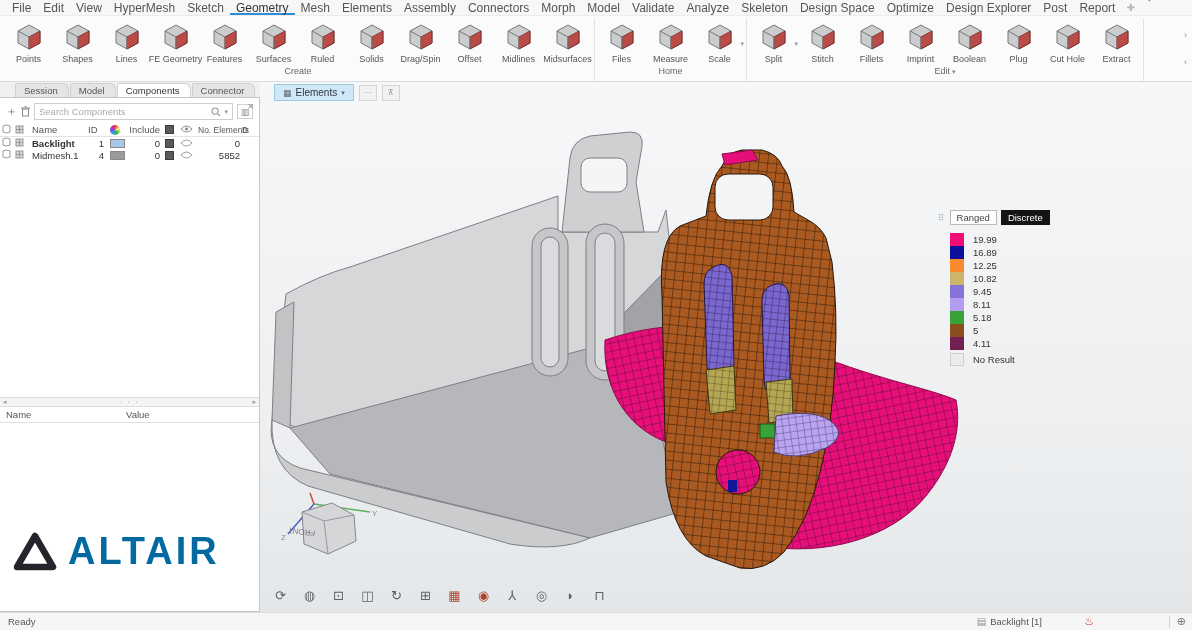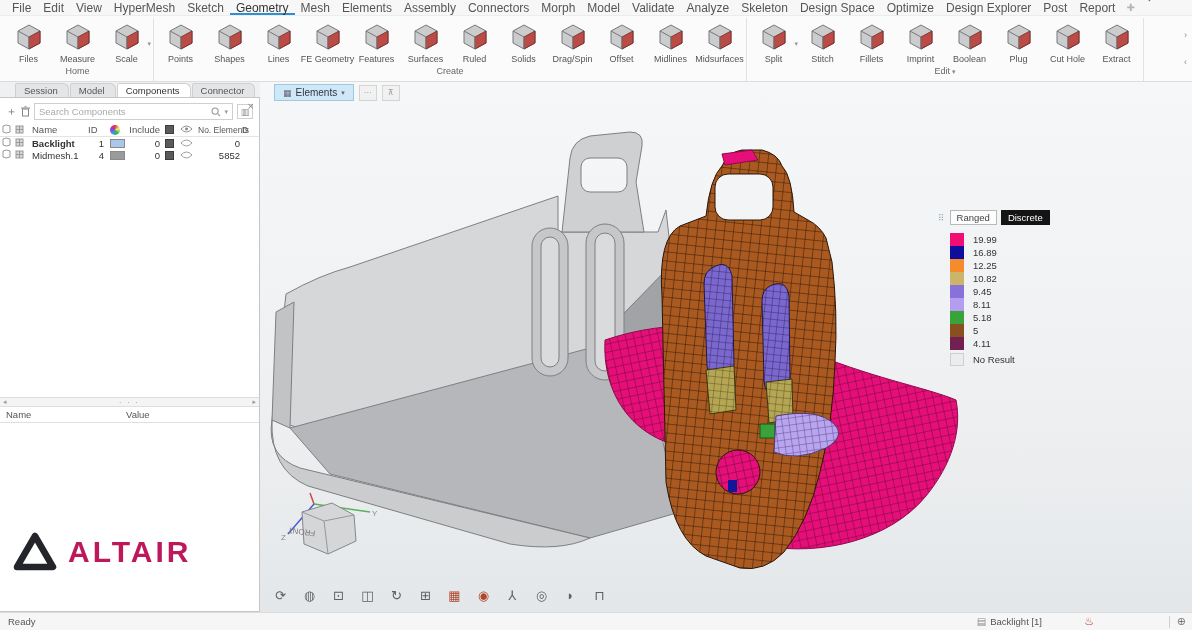--- a/index.html
+++ b/index.html
@@ -65,21 +65,21 @@
   .wheel { width:10px; height:10px; border-radius:50%;
     background:conic-gradient(#e33,#ee8,#3b3,#39e,#93e,#e33); }
   .mini-cube { width:9px; height:9px; background:#5a5a5a; border:1px solid #3c3c3c; }
   .hdr-sm { font-size:8.5px; white-space:nowrap; }
   .hscroll { height:10px; border-top:1px solid #ddd; border-bottom:1px solid #ddd; background:#f4f4f4;
     display:flex; align-items:center; justify-content:space-between; padding:0 3px; color:#999; font-size:7px; margin-top:236px; }
   .prop-header { display:grid; grid-template-columns:120px 1fr; font-size:9.5px; color:#555;
     border-bottom:1px solid #e0e0e0; padding:2px 6px; }
   .prop-body { flex:1; position:relative; background:#fff; }
   .altair-logo { position:absolute; left:12px; bottom:38px; display:flex; align-items:center; gap:10px; }
-  .altair-text { font-size:30px; font-weight:bold; letter-spacing:3px; color:#be185d; }
+  .altair-text { font-size:38px; font-weight:bold; letter-spacing:3px; color:#0369a1; }
 
   
   .viewport { position:absolute; top:82px; left:260px; right:0; bottom:18px;
     background:linear-gradient(180deg,#f6f7f8 0%,#edeff1 65%,#e4e7e9 100%); overflow:hidden; }
   .scene { position:absolute; inset:0; }
   .vp-tabbar { position:absolute; top:2px; left:14px; display:flex; align-items:center; gap:5px; z-index:5; }
   .vp-tab { display:flex; align-items:center; gap:4px; background:#cfe8f7; border:1px solid #9ec7e0;
     height:17px; padding:0 8px; font-size:10px; color:#334; }
   .vp-tab .glyph { color:#667; font-size:9px; }
   .vp-btn { width:18px; height:16px; background:#f1f1f1; border:1px solid #d4d4d4; color:#999;
@@ -195,20 +195,172 @@
 
           <div class="ribbon-tool">
             <span class="tool-icon">
               <svg width="34" height="34" viewBox="0 0 34 34">
                 <path d="M6 12 L17 6 L28 12 L28 24 L17 30 L6 24 Z" fill="#cbccce" stroke="#77787a"></path>
                 <path d="M17 18 L28 12 L28 24 L17 30 Z" fill="#b93a34" opacity="0.88" stroke="#7d2420"></path>
                 <path d="M6 12 L17 18 L17 30" fill="none" stroke="#77787a"></path>
               </svg>
             </span>
 
+            <span class="tool-label">Points</span>
+          </div>
+
+          <div class="ribbon-tool">
+            <span class="tool-icon">
+              <svg width="34" height="34" viewBox="0 0 34 34">
+                <path d="M6 12 L17 6 L28 12 L28 24 L17 30 L6 24 Z" fill="#cbccce" stroke="#77787a"></path>
+                <path d="M17 18 L28 12 L28 24 L17 30 Z" fill="#b93a34" opacity="0.88" stroke="#7d2420"></path>
+                <path d="M6 12 L17 18 L17 30" fill="none" stroke="#77787a"></path>
+              </svg>
+            </span>
+
+            <span class="tool-label">Shapes</span>
+          </div>
+
+          <div class="ribbon-tool">
+            <span class="tool-icon">
+              <svg width="34" height="34" viewBox="0 0 34 34">
+                <path d="M6 12 L17 6 L28 12 L28 24 L17 30 L6 24 Z" fill="#cbccce" stroke="#77787a"></path>
+                <path d="M17 18 L28 12 L28 24 L17 30 Z" fill="#b93a34" opacity="0.88" stroke="#7d2420"></path>
+                <path d="M6 12 L17 18 L17 30" fill="none" stroke="#77787a"></path>
+              </svg>
+            </span>
+
+            <span class="tool-label">Lines</span>
+          </div>
+
+          <div class="ribbon-tool">
+            <span class="tool-icon">
+              <svg width="34" height="34" viewBox="0 0 34 34">
+                <path d="M6 12 L17 6 L28 12 L28 24 L17 30 L6 24 Z" fill="#cbccce" stroke="#77787a"></path>
+                <path d="M17 18 L28 12 L28 24 L17 30 Z" fill="#b93a34" opacity="0.88" stroke="#7d2420"></path>
+                <path d="M6 12 L17 18 L17 30" fill="none" stroke="#77787a"></path>
+              </svg>
+            </span>
+
+            <span class="tool-label">FE Geometry</span>
+          </div>
+
+          <div class="ribbon-tool">
+            <span class="tool-icon">
+              <svg width="34" height="34" viewBox="0 0 34 34">
+                <path d="M6 12 L17 6 L28 12 L28 24 L17 30 L6 24 Z" fill="#cbccce" stroke="#77787a"></path>
+                <path d="M17 18 L28 12 L28 24 L17 30 Z" fill="#b93a34" opacity="0.88" stroke="#7d2420"></path>
+                <path d="M6 12 L17 18 L17 30" fill="none" stroke="#77787a"></path>
+              </svg>
+            </span>
+
+            <span class="tool-label">Features</span>
+          </div>
+
+          <div class="ribbon-tool">
+            <span class="tool-icon">
+              <svg width="34" height="34" viewBox="0 0 34 34">
+                <path d="M6 12 L17 6 L28 12 L28 24 L17 30 L6 24 Z" fill="#cbccce" stroke="#77787a"></path>
+                <path d="M17 18 L28 12 L28 24 L17 30 Z" fill="#b93a34" opacity="0.88" stroke="#7d2420"></path>
+                <path d="M6 12 L17 18 L17 30" fill="none" stroke="#77787a"></path>
+              </svg>
+            </span>
+
+            <span class="tool-label">Surfaces</span>
+          </div>
+
+          <div class="ribbon-tool">
+            <span class="tool-icon">
+              <svg width="34" height="34" viewBox="0 0 34 34">
+                <path d="M6 12 L17 6 L28 12 L28 24 L17 30 L6 24 Z" fill="#cbccce" stroke="#77787a"></path>
+                <path d="M17 18 L28 12 L28 24 L17 30 Z" fill="#b93a34" opacity="0.88" stroke="#7d2420"></path>
+                <path d="M6 12 L17 18 L17 30" fill="none" stroke="#77787a"></path>
+              </svg>
+            </span>
+
+            <span class="tool-label">Ruled</span>
+          </div>
+
+          <div class="ribbon-tool">
+            <span class="tool-icon">
+              <svg width="34" height="34" viewBox="0 0 34 34">
+                <path d="M6 12 L17 6 L28 12 L28 24 L17 30 L6 24 Z" fill="#cbccce" stroke="#77787a"></path>
+                <path d="M17 18 L28 12 L28 24 L17 30 Z" fill="#b93a34" opacity="0.88" stroke="#7d2420"></path>
+                <path d="M6 12 L17 18 L17 30" fill="none" stroke="#77787a"></path>
+              </svg>
+            </span>
+
+            <span class="tool-label">Solids</span>
+          </div>
+
+          <div class="ribbon-tool">
+            <span class="tool-icon">
+              <svg width="34" height="34" viewBox="0 0 34 34">
+                <path d="M6 12 L17 6 L28 12 L28 24 L17 30 L6 24 Z" fill="#cbccce" stroke="#77787a"></path>
+                <path d="M17 18 L28 12 L28 24 L17 30 Z" fill="#b93a34" opacity="0.88" stroke="#7d2420"></path>
+                <path d="M6 12 L17 18 L17 30" fill="none" stroke="#77787a"></path>
+              </svg>
+            </span>
+
+            <span class="tool-label">Drag/Spin</span>
+          </div>
+
+          <div class="ribbon-tool">
+            <span class="tool-icon">
+              <svg width="34" height="34" viewBox="0 0 34 34">
+                <path d="M6 12 L17 6 L28 12 L28 24 L17 30 L6 24 Z" fill="#cbccce" stroke="#77787a"></path>
+                <path d="M17 18 L28 12 L28 24 L17 30 Z" fill="#b93a34" opacity="0.88" stroke="#7d2420"></path>
+                <path d="M6 12 L17 18 L17 30" fill="none" stroke="#77787a"></path>
+              </svg>
+            </span>
+
+            <span class="tool-label">Offset</span>
+          </div>
+
+          <div class="ribbon-tool">
+            <span class="tool-icon">
+              <svg width="34" height="34" viewBox="0 0 34 34">
+                <path d="M6 12 L17 6 L28 12 L28 24 L17 30 L6 24 Z" fill="#cbccce" stroke="#77787a"></path>
+                <path d="M17 18 L28 12 L28 24 L17 30 Z" fill="#b93a34" opacity="0.88" stroke="#7d2420"></path>
+                <path d="M6 12 L17 18 L17 30" fill="none" stroke="#77787a"></path>
+              </svg>
+            </span>
+
+            <span class="tool-label">Midlines</span>
+          </div>
+
+          <div class="ribbon-tool">
+            <span class="tool-icon">
+              <svg width="34" height="34" viewBox="0 0 34 34">
+                <path d="M6 12 L17 6 L28 12 L28 24 L17 30 L6 24 Z" fill="#cbccce" stroke="#77787a"></path>
+                <path d="M17 18 L28 12 L28 24 L17 30 Z" fill="#b93a34" opacity="0.88" stroke="#7d2420"></path>
+                <path d="M6 12 L17 18 L17 30" fill="none" stroke="#77787a"></path>
+              </svg>
+            </span>
+
+            <span class="tool-label">Midsurfaces</span>
+          </div>
+        </div>
+      <div class="ribbon-group-label">
+        <span>Create</span>
+      </div>
+    </div>
+
+    <div class="ribbon-group">
+      <div class="ribbon-items">
+
+          <div class="ribbon-tool">
+            <span class="tool-icon">
+              <svg width="34" height="34" viewBox="0 0 34 34">
+                <path d="M6 12 L17 6 L28 12 L28 24 L17 30 L6 24 Z" fill="#cbccce" stroke="#77787a"></path>
+                <path d="M17 18 L28 12 L28 24 L17 30 Z" fill="#b93a34" opacity="0.88" stroke="#7d2420"></path>
+                <path d="M6 12 L17 18 L17 30" fill="none" stroke="#77787a"></path>
+              </svg>
+            </span>
+
             <span class="tool-label">Files</span>
           </div>
 
           <div class="ribbon-tool">
             <span class="tool-icon">
               <svg width="34" height="34" viewBox="0 0 34 34">
                 <path d="M6 12 L17 6 L28 12 L28 24 L17 30 L6 24 Z" fill="#cbccce" stroke="#77787a"></path>
                 <path d="M17 18 L28 12 L28 24 L17 30 Z" fill="#b93a34" opacity="0.88" stroke="#7d2420"></path>
                 <path d="M6 12 L17 18 L17 30" fill="none" stroke="#77787a"></path>
               </svg>
@@ -224,172 +376,20 @@
                 <path d="M17 18 L28 12 L28 24 L17 30 Z" fill="#b93a34" opacity="0.88" stroke="#7d2420"></path>
                 <path d="M6 12 L17 18 L17 30" fill="none" stroke="#77787a"></path>
               </svg>
             </span>
             <span class="t-caret show">▾</span>
             <span class="tool-label">Scale</span>
           </div>
         </div>
       <div class="ribbon-group-label">
         <span>Home</span>
-      </div>
-    </div>
-
-    <div class="ribbon-group">
-      <div class="ribbon-items">
-
-          <div class="ribbon-tool">
-            <span class="tool-icon">
-              <svg width="34" height="34" viewBox="0 0 34 34">
-                <path d="M6 12 L17 6 L28 12 L28 24 L17 30 L6 24 Z" fill="#cbccce" stroke="#77787a"></path>
-                <path d="M17 18 L28 12 L28 24 L17 30 Z" fill="#b93a34" opacity="0.88" stroke="#7d2420"></path>
-                <path d="M6 12 L17 18 L17 30" fill="none" stroke="#77787a"></path>
-              </svg>
-            </span>
-
-            <span class="tool-label">Points</span>
-          </div>
-
-          <div class="ribbon-tool">
-            <span class="tool-icon">
-              <svg width="34" height="34" viewBox="0 0 34 34">
-                <path d="M6 12 L17 6 L28 12 L28 24 L17 30 L6 24 Z" fill="#cbccce" stroke="#77787a"></path>
-                <path d="M17 18 L28 12 L28 24 L17 30 Z" fill="#b93a34" opacity="0.88" stroke="#7d2420"></path>
-                <path d="M6 12 L17 18 L17 30" fill="none" stroke="#77787a"></path>
-              </svg>
-            </span>
-
-            <span class="tool-label">Shapes</span>
-          </div>
-
-          <div class="ribbon-tool">
-            <span class="tool-icon">
-              <svg width="34" height="34" viewBox="0 0 34 34">
-                <path d="M6 12 L17 6 L28 12 L28 24 L17 30 L6 24 Z" fill="#cbccce" stroke="#77787a"></path>
-                <path d="M17 18 L28 12 L28 24 L17 30 Z" fill="#b93a34" opacity="0.88" stroke="#7d2420"></path>
-                <path d="M6 12 L17 18 L17 30" fill="none" stroke="#77787a"></path>
-              </svg>
-            </span>
-
-            <span class="tool-label">Lines</span>
-          </div>
-
-          <div class="ribbon-tool">
-            <span class="tool-icon">
-              <svg width="34" height="34" viewBox="0 0 34 34">
-                <path d="M6 12 L17 6 L28 12 L28 24 L17 30 L6 24 Z" fill="#cbccce" stroke="#77787a"></path>
-                <path d="M17 18 L28 12 L28 24 L17 30 Z" fill="#b93a34" opacity="0.88" stroke="#7d2420"></path>
-                <path d="M6 12 L17 18 L17 30" fill="none" stroke="#77787a"></path>
-              </svg>
-            </span>
-
-            <span class="tool-label">FE Geometry</span>
-          </div>
-
-          <div class="ribbon-tool">
-            <span class="tool-icon">
-              <svg width="34" height="34" viewBox="0 0 34 34">
-                <path d="M6 12 L17 6 L28 12 L28 24 L17 30 L6 24 Z" fill="#cbccce" stroke="#77787a"></path>
-                <path d="M17 18 L28 12 L28 24 L17 30 Z" fill="#b93a34" opacity="0.88" stroke="#7d2420"></path>
-                <path d="M6 12 L17 18 L17 30" fill="none" stroke="#77787a"></path>
-              </svg>
-            </span>
-
-            <span class="tool-label">Features</span>
-          </div>
-
-          <div class="ribbon-tool">
-            <span class="tool-icon">
-              <svg width="34" height="34" viewBox="0 0 34 34">
-                <path d="M6 12 L17 6 L28 12 L28 24 L17 30 L6 24 Z" fill="#cbccce" stroke="#77787a"></path>
-                <path d="M17 18 L28 12 L28 24 L17 30 Z" fill="#b93a34" opacity="0.88" stroke="#7d2420"></path>
-                <path d="M6 12 L17 18 L17 30" fill="none" stroke="#77787a"></path>
-              </svg>
-            </span>
-
-            <span class="tool-label">Surfaces</span>
-          </div>
-
-          <div class="ribbon-tool">
-            <span class="tool-icon">
-              <svg width="34" height="34" viewBox="0 0 34 34">
-                <path d="M6 12 L17 6 L28 12 L28 24 L17 30 L6 24 Z" fill="#cbccce" stroke="#77787a"></path>
-                <path d="M17 18 L28 12 L28 24 L17 30 Z" fill="#b93a34" opacity="0.88" stroke="#7d2420"></path>
-                <path d="M6 12 L17 18 L17 30" fill="none" stroke="#77787a"></path>
-              </svg>
-            </span>
-
-            <span class="tool-label">Ruled</span>
-          </div>
-
-          <div class="ribbon-tool">
-            <span class="tool-icon">
-              <svg width="34" height="34" viewBox="0 0 34 34">
-                <path d="M6 12 L17 6 L28 12 L28 24 L17 30 L6 24 Z" fill="#cbccce" stroke="#77787a"></path>
-                <path d="M17 18 L28 12 L28 24 L17 30 Z" fill="#b93a34" opacity="0.88" stroke="#7d2420"></path>
-                <path d="M6 12 L17 18 L17 30" fill="none" stroke="#77787a"></path>
-              </svg>
-            </span>
-
-            <span class="tool-label">Solids</span>
-          </div>
-
-          <div class="ribbon-tool">
-            <span class="tool-icon">
-              <svg width="34" height="34" viewBox="0 0 34 34">
-                <path d="M6 12 L17 6 L28 12 L28 24 L17 30 L6 24 Z" fill="#cbccce" stroke="#77787a"></path>
-                <path d="M17 18 L28 12 L28 24 L17 30 Z" fill="#b93a34" opacity="0.88" stroke="#7d2420"></path>
-                <path d="M6 12 L17 18 L17 30" fill="none" stroke="#77787a"></path>
-              </svg>
-            </span>
-
-            <span class="tool-label">Drag/Spin</span>
-          </div>
-
-          <div class="ribbon-tool">
-            <span class="tool-icon">
-              <svg width="34" height="34" viewBox="0 0 34 34">
-                <path d="M6 12 L17 6 L28 12 L28 24 L17 30 L6 24 Z" fill="#cbccce" stroke="#77787a"></path>
-                <path d="M17 18 L28 12 L28 24 L17 30 Z" fill="#b93a34" opacity="0.88" stroke="#7d2420"></path>
-                <path d="M6 12 L17 18 L17 30" fill="none" stroke="#77787a"></path>
-              </svg>
-            </span>
-
-            <span class="tool-label">Offset</span>
-          </div>
-
-          <div class="ribbon-tool">
-            <span class="tool-icon">
-              <svg width="34" height="34" viewBox="0 0 34 34">
-                <path d="M6 12 L17 6 L28 12 L28 24 L17 30 L6 24 Z" fill="#cbccce" stroke="#77787a"></path>
-                <path d="M17 18 L28 12 L28 24 L17 30 Z" fill="#b93a34" opacity="0.88" stroke="#7d2420"></path>
-                <path d="M6 12 L17 18 L17 30" fill="none" stroke="#77787a"></path>
-              </svg>
-            </span>
-
-            <span class="tool-label">Midlines</span>
-          </div>
-
-          <div class="ribbon-tool">
-            <span class="tool-icon">
-              <svg width="34" height="34" viewBox="0 0 34 34">
-                <path d="M6 12 L17 6 L28 12 L28 24 L17 30 L6 24 Z" fill="#cbccce" stroke="#77787a"></path>
-                <path d="M17 18 L28 12 L28 24 L17 30 Z" fill="#b93a34" opacity="0.88" stroke="#7d2420"></path>
-                <path d="M6 12 L17 18 L17 30" fill="none" stroke="#77787a"></path>
-              </svg>
-            </span>
-
-            <span class="tool-label">Midsurfaces</span>
-          </div>
-        </div>
-      <div class="ribbon-group-label">
-        <span>Create</span>
       </div>
     </div>
 
     <div class="ribbon-group">
       <div class="ribbon-items">
 
           <div class="ribbon-tool">
             <span class="tool-icon">
               <svg width="34" height="34" viewBox="0 0 34 34">
                 <path d="M6 12 L17 6 L28 12 L28 24 L17 30 L6 24 Z" fill="#cbccce" stroke="#77787a"></path>

